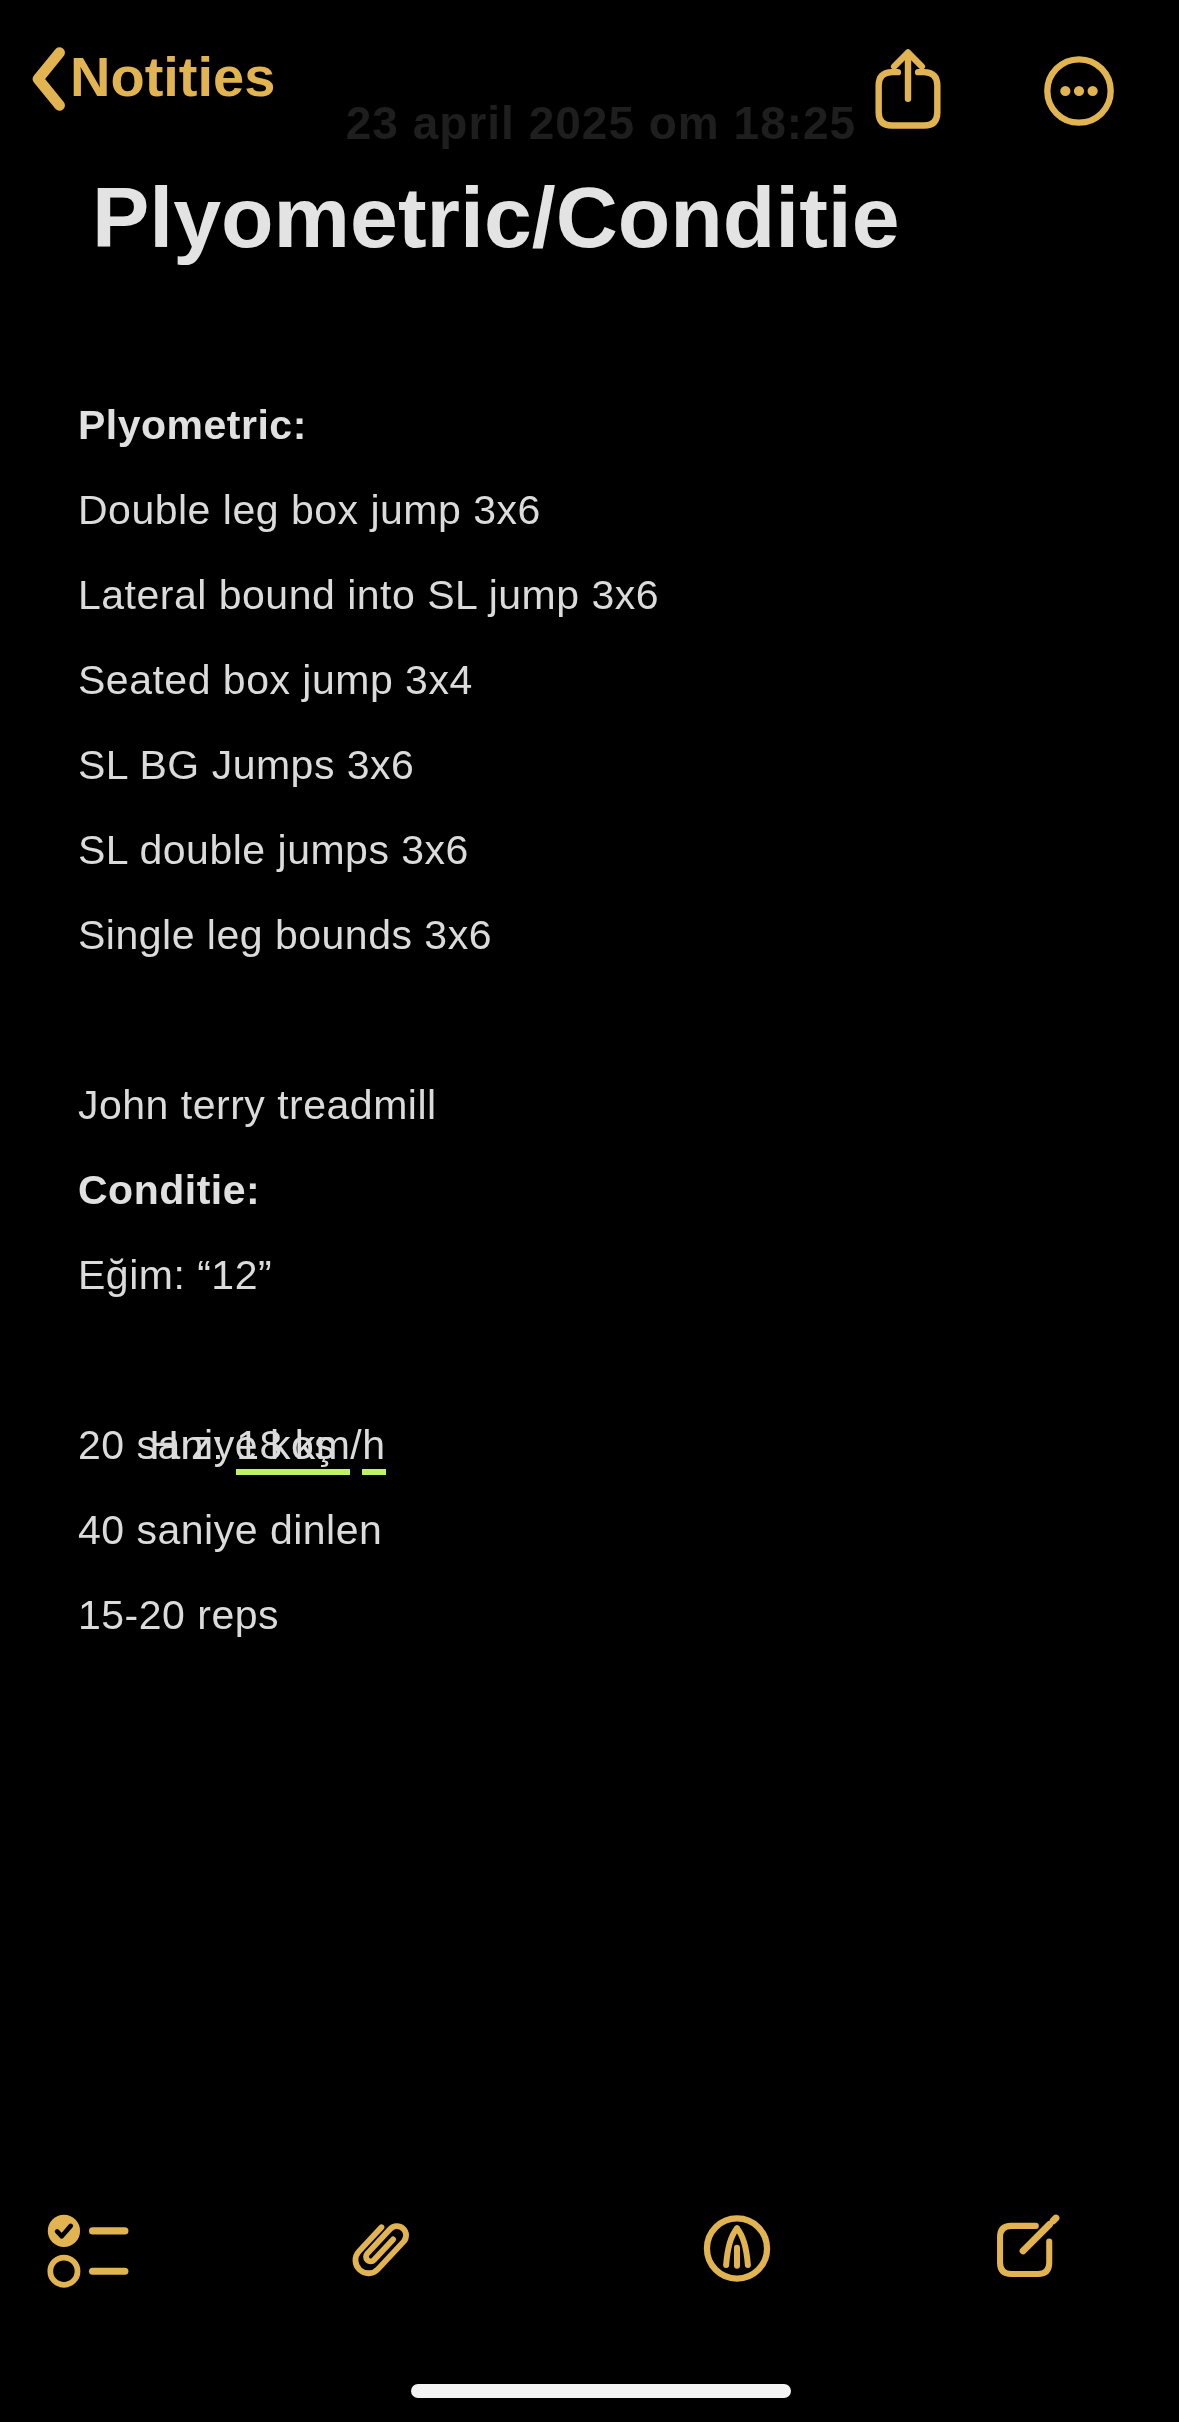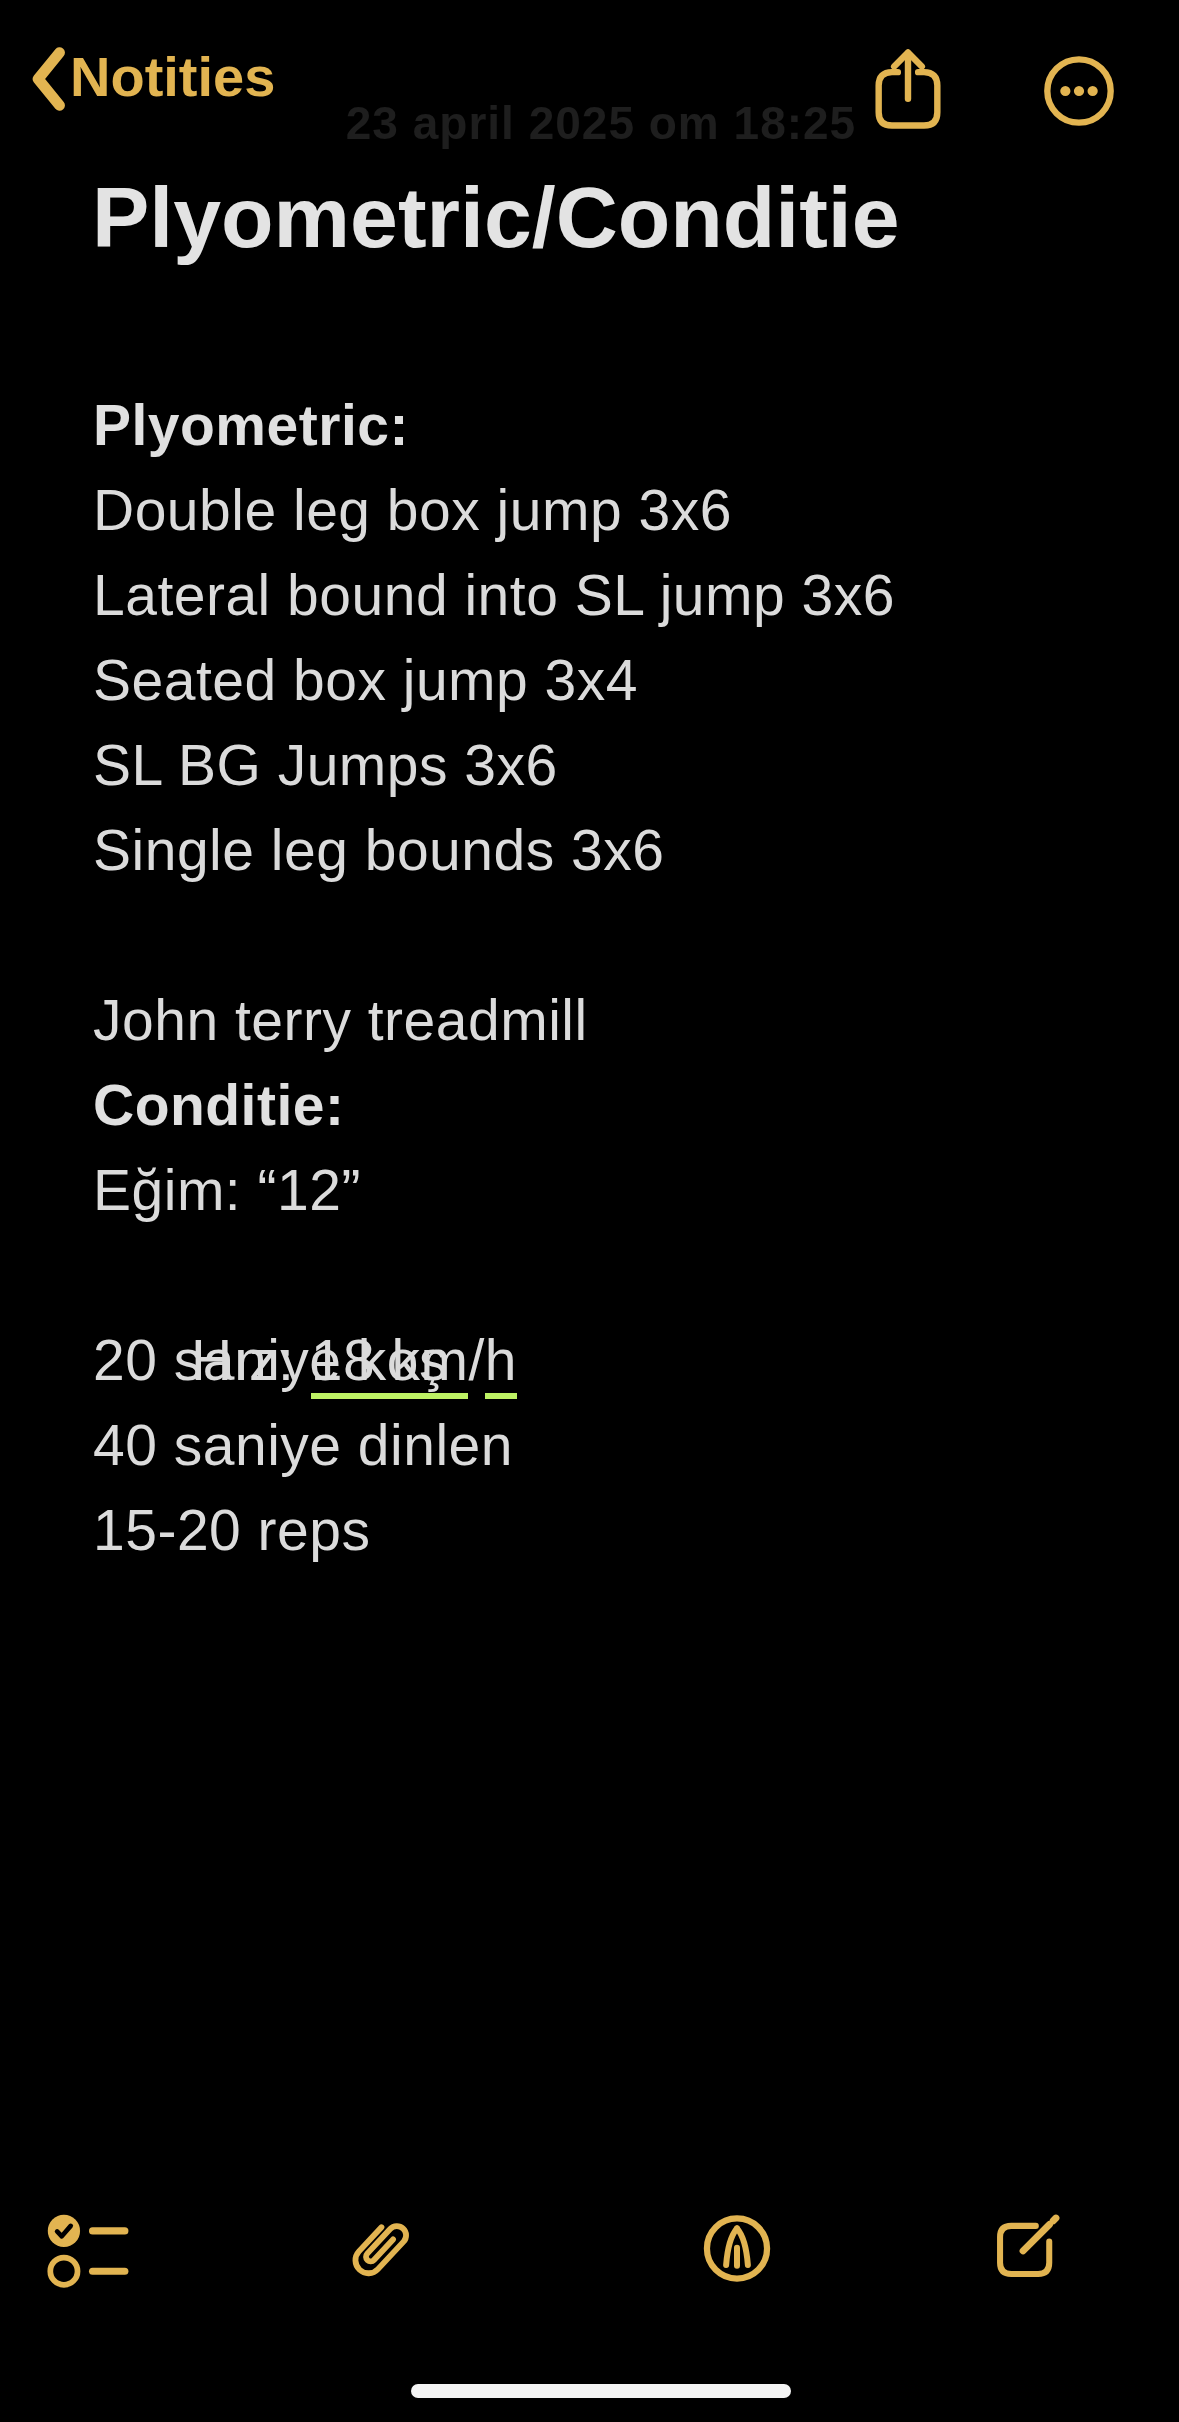--- a/index.html
+++ b/index.html
@@ -45,24 +45,23 @@
     margin: 0;
     font-size: 86px; font-weight: 700;
     color: #e3e3e3; letter-spacing: 0;
     z-index: 2;
   }
 
   
   .note-body { position: absolute; left: 78px; top: 383px; right: 30px; z-index: 2; }
   .note-line {
     height: 85px; line-height: 85px;
-    font-size: 57px; color: #dbdbdb;
+    font-size: 41px; color: #dbdbdb;
     letter-spacing: 0.5px;
     white-space: pre;
-    margin-left: 15px;
   }
   .note-line.bold { font-weight: 700; color: #e0e0e0; }
   .dd-underline {
     display: inline-block;
     line-height: 1.12;
     border-bottom: 6px solid #bef264;
   }
 
   
   .toolbar { position: absolute; left: 0; top: 2198px; width: 100%; height: 120px; z-index: 2; }
@@ -113,20 +112,21 @@
   </header>
 
   <h1 class="note-title">Plyometric/Conditie</h1>
 
   <main class="note-body">
     <div class="note-line bold">Plyometric:</div>
     <div class="note-line">Double leg box jump 3x6</div>
     <div class="note-line">Lateral bound into SL jump 3x6</div>
     <div class="note-line">Seated box jump 3x4</div>
     <div class="note-line">SL BG Jumps 3x6</div>
+    <div class="note-line">SL double jumps 3x6</div>
     <div class="note-line">Single leg bounds 3x6</div>
     <div class="note-line"></div>
     <div class="note-line">John terry treadmill</div>
     <div class="note-line bold">Conditie:</div>
     <div class="note-line">Eğim: “12”</div>
     <div class="note-line">
       <span>Hız: </span><span class="dd-underline">18 km</span><span>/</span><span class="dd-underline">h</span>
     </div>
     <div class="note-line">20 saniye koş</div>
     <div class="note-line">40 saniye dinlen</div>

